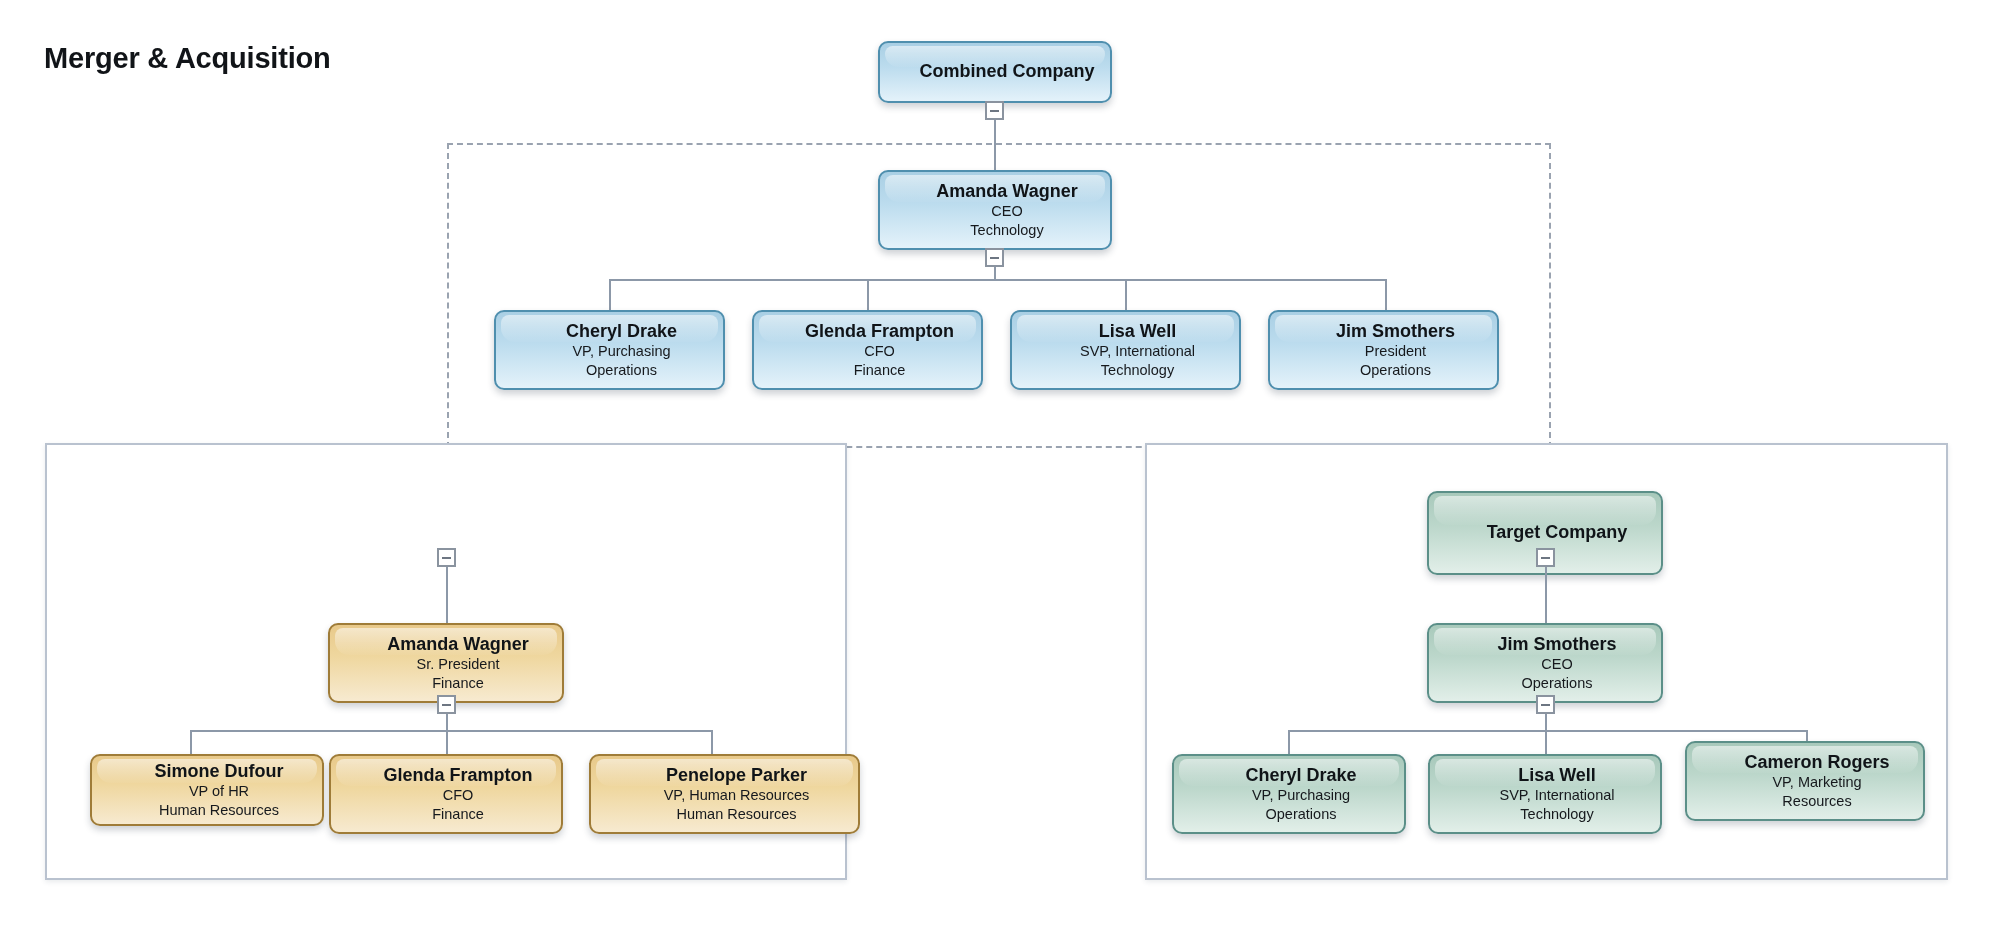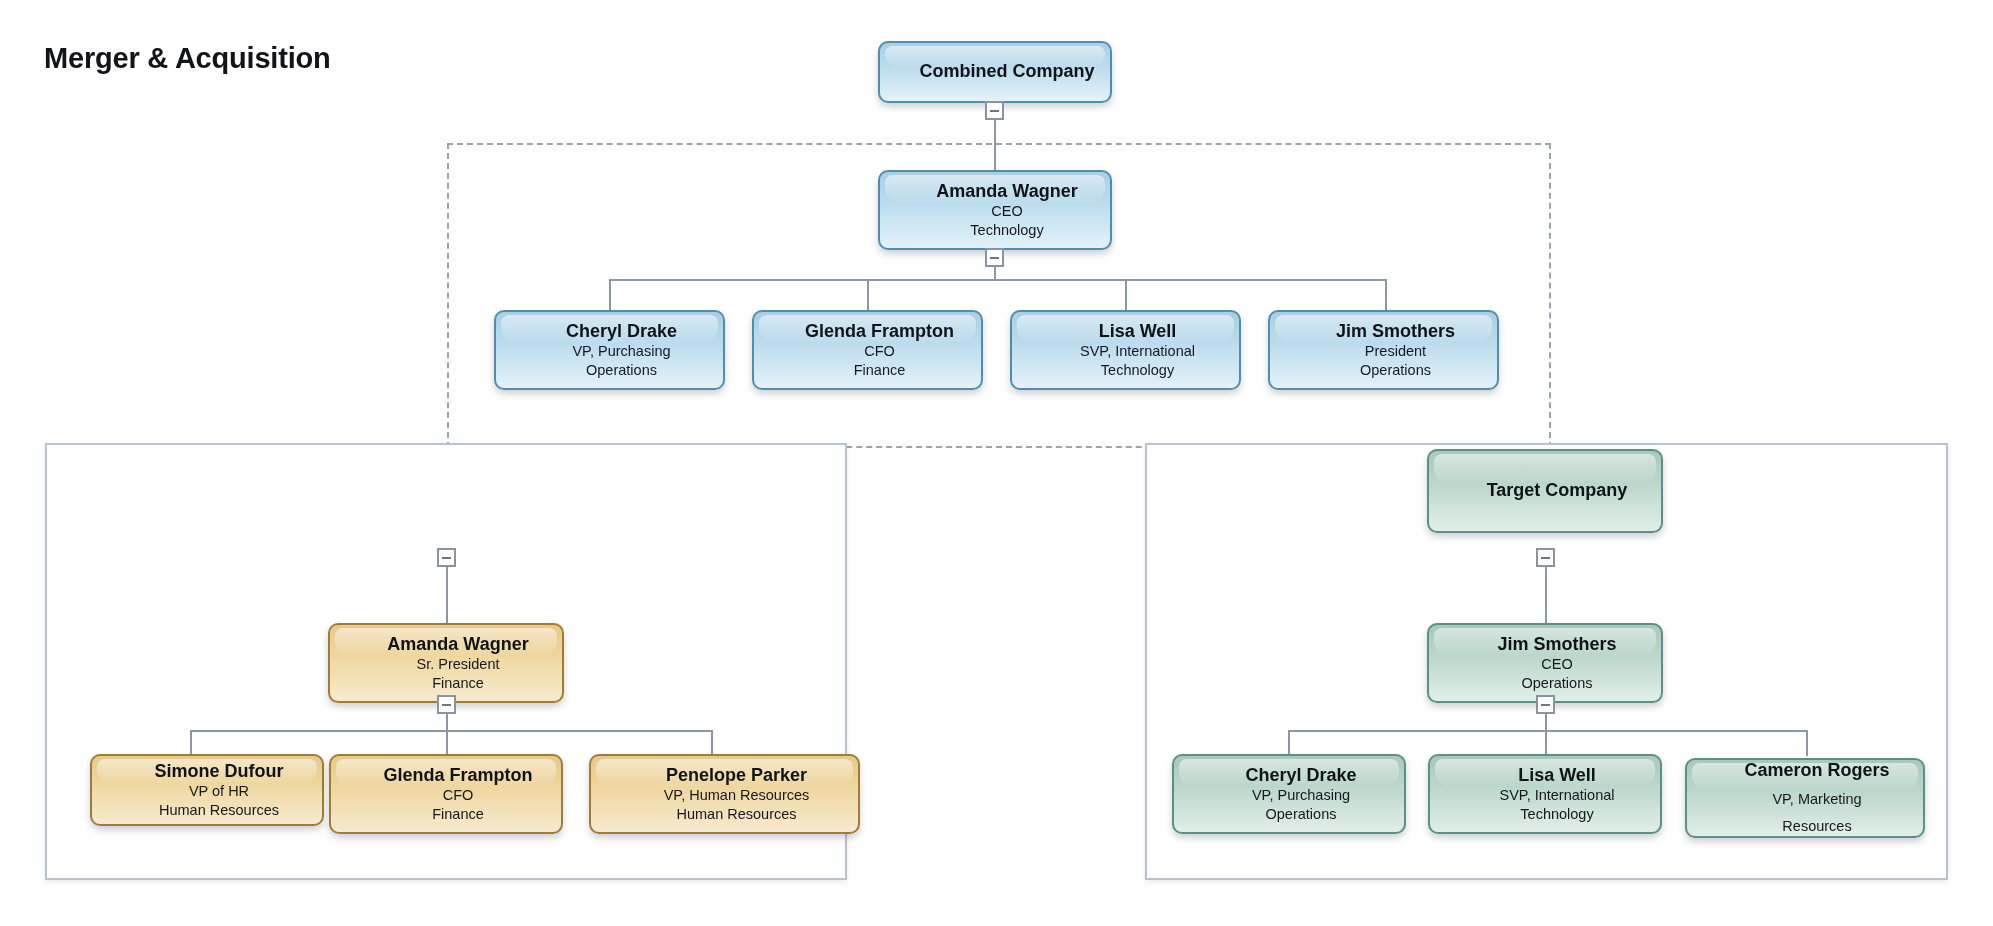--- a/index.html
+++ b/index.html
@@ -225,21 +225,21 @@
   </div>
 
   <div class="node gold" style="left:589px; top:754px; width:271px; height:80px;">
     <div class="n-name">Penelope Parker</div>
     <div class="n-line">VP, Human Resources</div>
     <div class="n-line">Human Resources</div>
   </div>
 
   <div class="panel-group" style="left:1145px; top:443px; width:803px; height:437px;"></div>
 
-  <div class="node green" style="left:1427px; top:449px; width:236px; height:84px;">
+  <div class="node green" style="left:1427px; top:491px; width:236px; height:84px;">
     <div class="n-name">Target Company</div>
   </div>
   <div class="collapse-btn" style="left:1536px; top:548px;">
     <span class="minus"></span>
   </div>
   <div class="conn v" style="left:1545px; top:558px; height:67px;"></div>
 
   <div class="node green" style="left:1427px; top:623px; width:236px; height:80px;">
     <div class="n-name">Jim Smothers</div>
     <div class="n-line">CEO</div>
@@ -260,19 +260,19 @@
     <div class="n-line">VP, Purchasing</div>
     <div class="n-line">Operations</div>
   </div>
 
   <div class="node green" style="left:1428px; top:754px; width:234px; height:80px;">
     <div class="n-name">Lisa Well</div>
     <div class="n-line">SVP, International</div>
     <div class="n-line">Technology</div>
   </div>
 
-  <div class="node green" style="left:1685px; top:758px; width:240px; height:80px;justify-content:space-between;">
+  <div class="node green" style="left:1685px; top:741px; width:240px; height:80px;">
     <div class="n-name">Cameron Rogers</div>
     <div class="n-line">VP, Marketing</div>
     <div class="n-line">Resources</div>
   </div>
 
 </div>
 
 </body></html>

